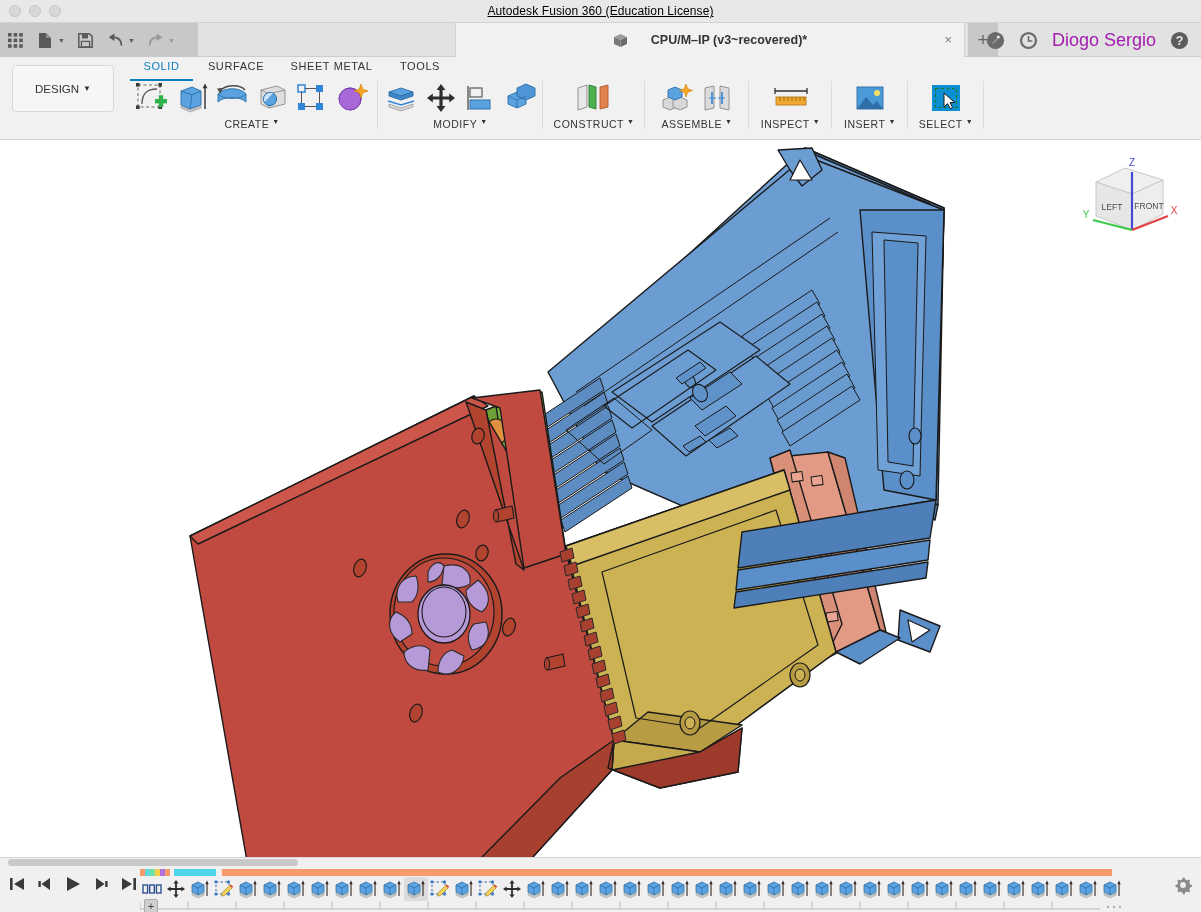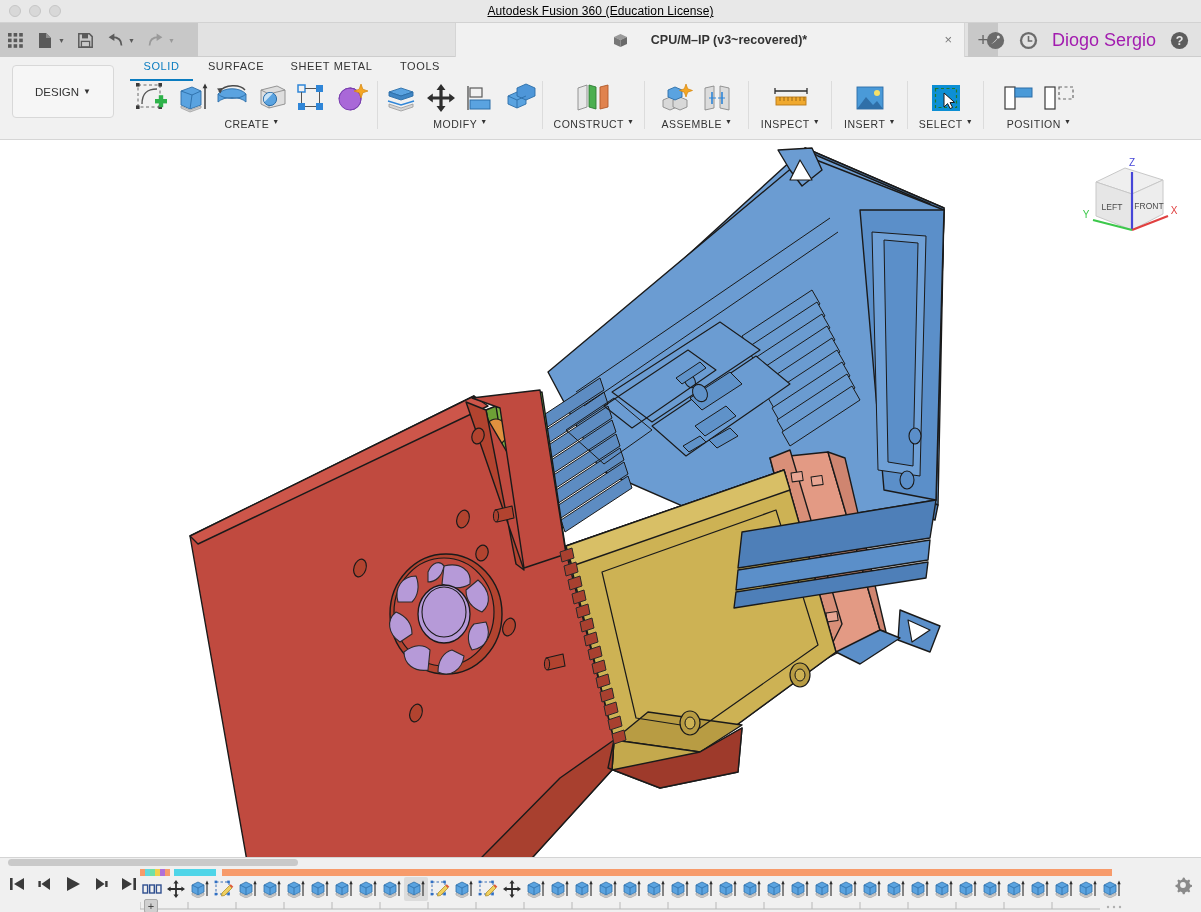--- a/index.html
+++ b/index.html
@@ -69,21 +69,21 @@
     display: flex; align-items: center; gap: 14px; padding-right: 12px;
   }
   .username { font-size: 18px; color: #a21caf; font-weight: normal; }
 
   
   .ribbon {
     position: absolute; top: 57px; left: 0; width: 1201px; height: 83px;
     background: #f1f1f1; border-bottom: 1px solid #d6d6d6;
   }
   .design-btn {
-    position: absolute; left: 12px; top: 8px; width: 102px; height: 53px;
+    position: absolute; left: 12px; top: 8px; width: 102px; height: 47px;
     border: 1px solid #d8d8d8; border-radius: 4px; background: #f6f6f6;
     display: flex; align-items: center; justify-content: center; gap: 4px;
     font-size: 11.5px; color: #333;
   }
   .wstabs {
     position: absolute; left: 130px; top: 3px;
     display: flex; gap: 0px; align-items: flex-start;
   }
   .wstab {
     font-size: 11px; color: #333; letter-spacing: .6px;
@@ -485,40 +485,20 @@
             </svg>
           </div>
         </div>
         <div class="plabel">
           <span>SELECT</span>
           <span style="font-size:7px">▼</span>
         </div>
         <div class="sep"></div>
       </div>
 
-      <div class="panel" style="width:110px">
-        <div class="row">
-          <div class="tool">
-            <svg width="36" height="32" viewBox="0 0 36 32">
-              <rect x="4" y="5" width="10" height="22" fill="#ffffff" stroke="#3a3a3a" stroke-width="1.2"></rect>
-              <rect x="14" y="6" width="17" height="9" fill="#4a9ad8" stroke="#2d6ea8" stroke-width="1"></rect>
-            </svg>
-          </div>
-          <div class="tool">
-            <svg width="36" height="32" viewBox="0 0 36 32">
-              <rect x="4" y="5" width="10" height="22" fill="#ffffff" stroke="#3a3a3a" stroke-width="1.2"></rect>
-              <rect x="18" y="5" width="14" height="12" fill="none" stroke="#6a6a6a" stroke-width="1.2" stroke-dasharray="3,2.5"></rect>
-            </svg>
-          </div>
-        </div>
-        <div class="plabel">
-          <span>POSITION</span>
-          <span style="font-size:7px">▼</span>
-        </div>
-      </div>
 
     </div>
   </div>
 
   <div class="canvas">
 
     <svg width="1201" height="717" viewBox="0 0 1201 717">
       <defs>
         <clipPath id="caseClip">
           <path d="M190 250 L468 256 L612 630 L432 828 L258 784 z"></path>

